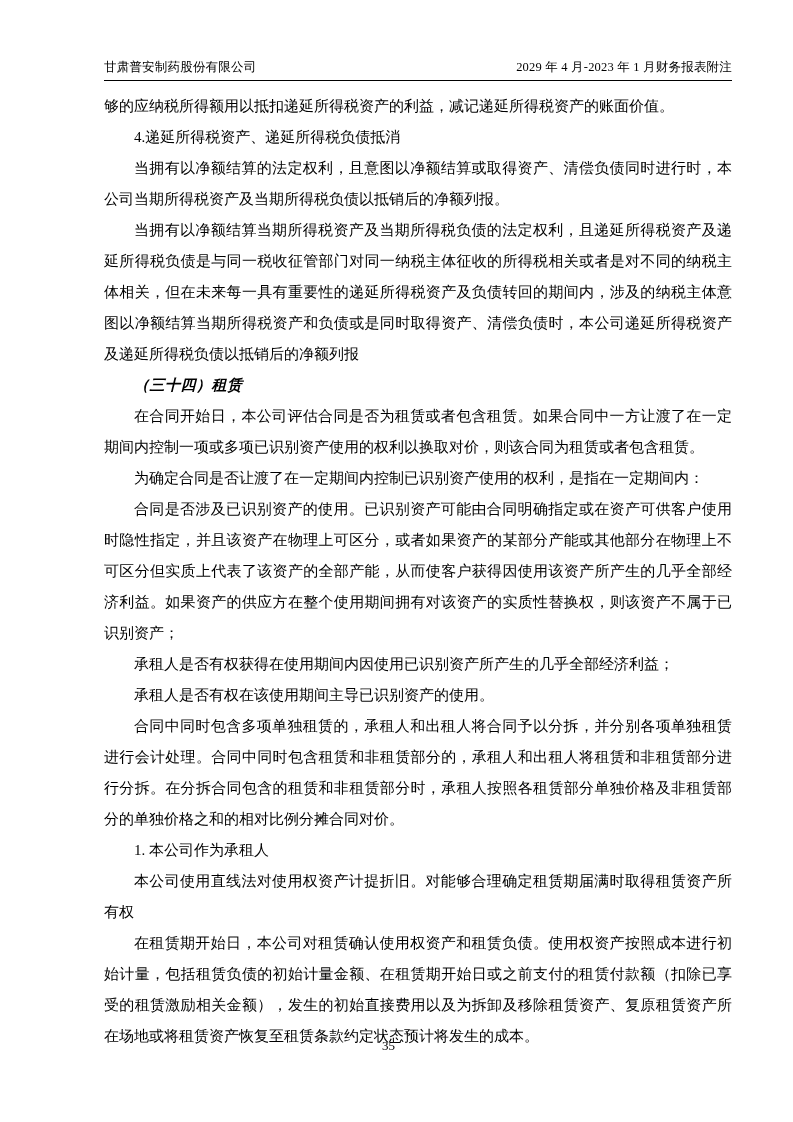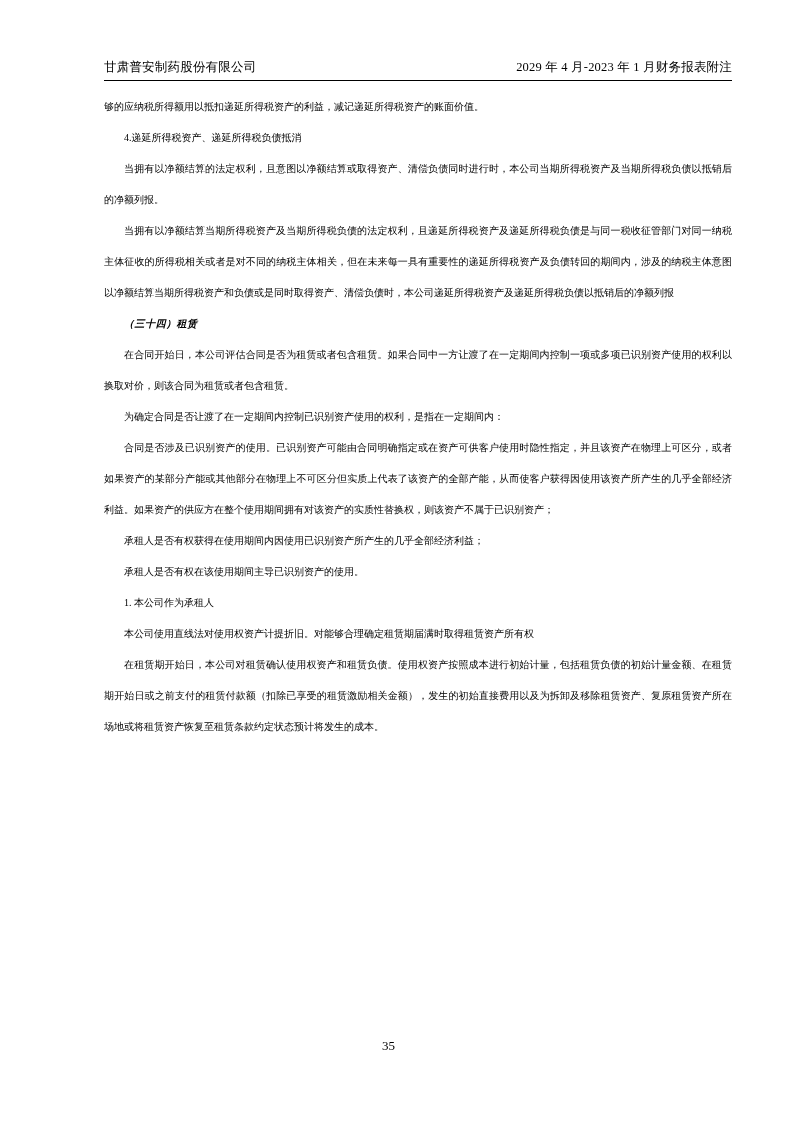--- a/index.html
+++ b/index.html
@@ -32,21 +32,21 @@
     font-size: 12.5px;
     line-height: 18px;
     padding-bottom: 4px;
     border-bottom: 1px solid #000000;
     white-space: nowrap;
   }
   .header-left { letter-spacing: 0.2px; }
   .header-right { letter-spacing: 0.2px; }
   .body-block {
     margin-top: 10px;
-    font-size: 10px;
+    font-size: 15px;
     line-height: 31px;
     text-align: justify;
     text-justify: inter-ideograph;
   }
   p {
     margin: 0;
   }
   .indent {
     text-indent: 2em;
   }
@@ -91,20 +91,21 @@
       <p class="indent">当拥有以净额结算的法定权利，且意图以净额结算或取得资产、清偿负债同时进行时，本公司当期所得税资产及当期所得税负债以抵销后的净额列报。</p>
       <p class="indent">当拥有以净额结算当期所得税资产及当期所得税负债的法定权利，且递延所得税资产及递延所得税负债是与同一税收征管部门对同一纳税主体征收的所得税相关或者是对不同的纳税主体相关，但在未来每一具有重要性的递延所得税资产及负债转回的期间内，涉及的纳税主体意图以净额结算当期所得税资产和负债或是同时取得资产、清偿负债时，本公司递延所得税资产及递延所得税负债以抵销后的净额列报</p>
 
       <p class="sec-title">（三十四）租赁</p>
 
       <p class="indent">在合同开始日，本公司评估合同是否为租赁或者包含租赁。如果合同中一方让渡了在一定期间内控制一项或多项已识别资产使用的权利以换取对价，则该合同为租赁或者包含租赁。</p>
       <p class="indent">为确定合同是否让渡了在一定期间内控制已识别资产使用的权利，是指在一定期间内：</p>
       <p class="indent">合同是否涉及已识别资产的使用。已识别资产可能由合同明确指定或在资产可供客户使用时隐性指定，并且该资产在物理上可区分，或者如果资产的某部分产能或其他部分在物理上不可区分但实质上代表了该资产的全部产能，从而使客户获得因使用该资产所产生的几乎全部经济利益。如果资产的供应方在整个使用期间拥有对该资产的实质性替换权，则该资产不属于已识别资产；</p>
       <p class="indent">承租人是否有权获得在使用期间内因使用已识别资产所产生的几乎全部经济利益；</p>
       <p class="indent">承租人是否有权在该使用期间主导已识别资产的使用。</p>
+      <p class="indent">合同中同时包含多项单独租赁的，承租人和出租人将合同予以分拆，并分别各项单独租赁进行会计处理。合同中同时包含租赁和非租赁部分的，承租人和出租人将租赁和非租赁部分进行分拆。在分拆合同包含的租赁和非租赁部分时，承租人按照各租赁部分单独价格及非租赁部分的单独价格之和的相对比例分摊合同对价。</p>
       <p class="list-item">1. 本公司作为承租人</p>
       <p class="indent">本公司使用直线法对使用权资产计提折旧。对能够合理确定租赁期届满时取得租赁资产所有权</p>
       <p class="indent">在租赁期开始日，本公司对租赁确认使用权资产和租赁负债。使用权资产按照成本进行初始计量，包括租赁负债的初始计量金额、在租赁期开始日或之前支付的租赁付款额（扣除已享受的租赁激励相关金额），发生的初始直接费用以及为拆卸及移除租赁资产、复原租赁资产所在场地或将租赁资产恢复至租赁条款约定状态预计将发生的成本。</p>
 
     </div>
   </div>
 
   <div class="footer">
     <span>35</span>
   </div>

